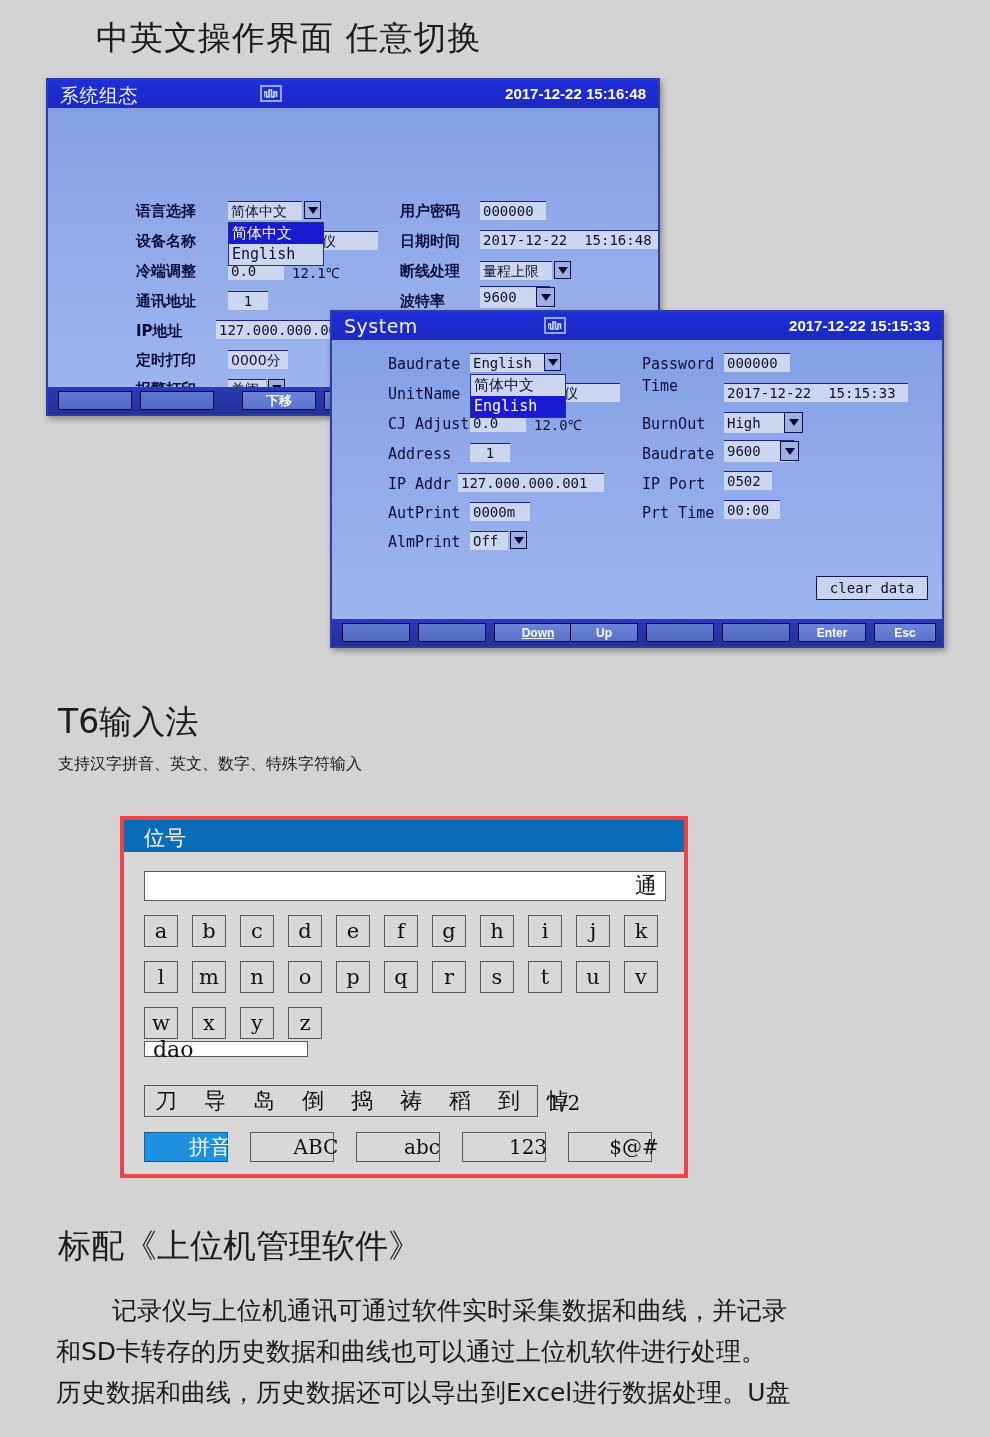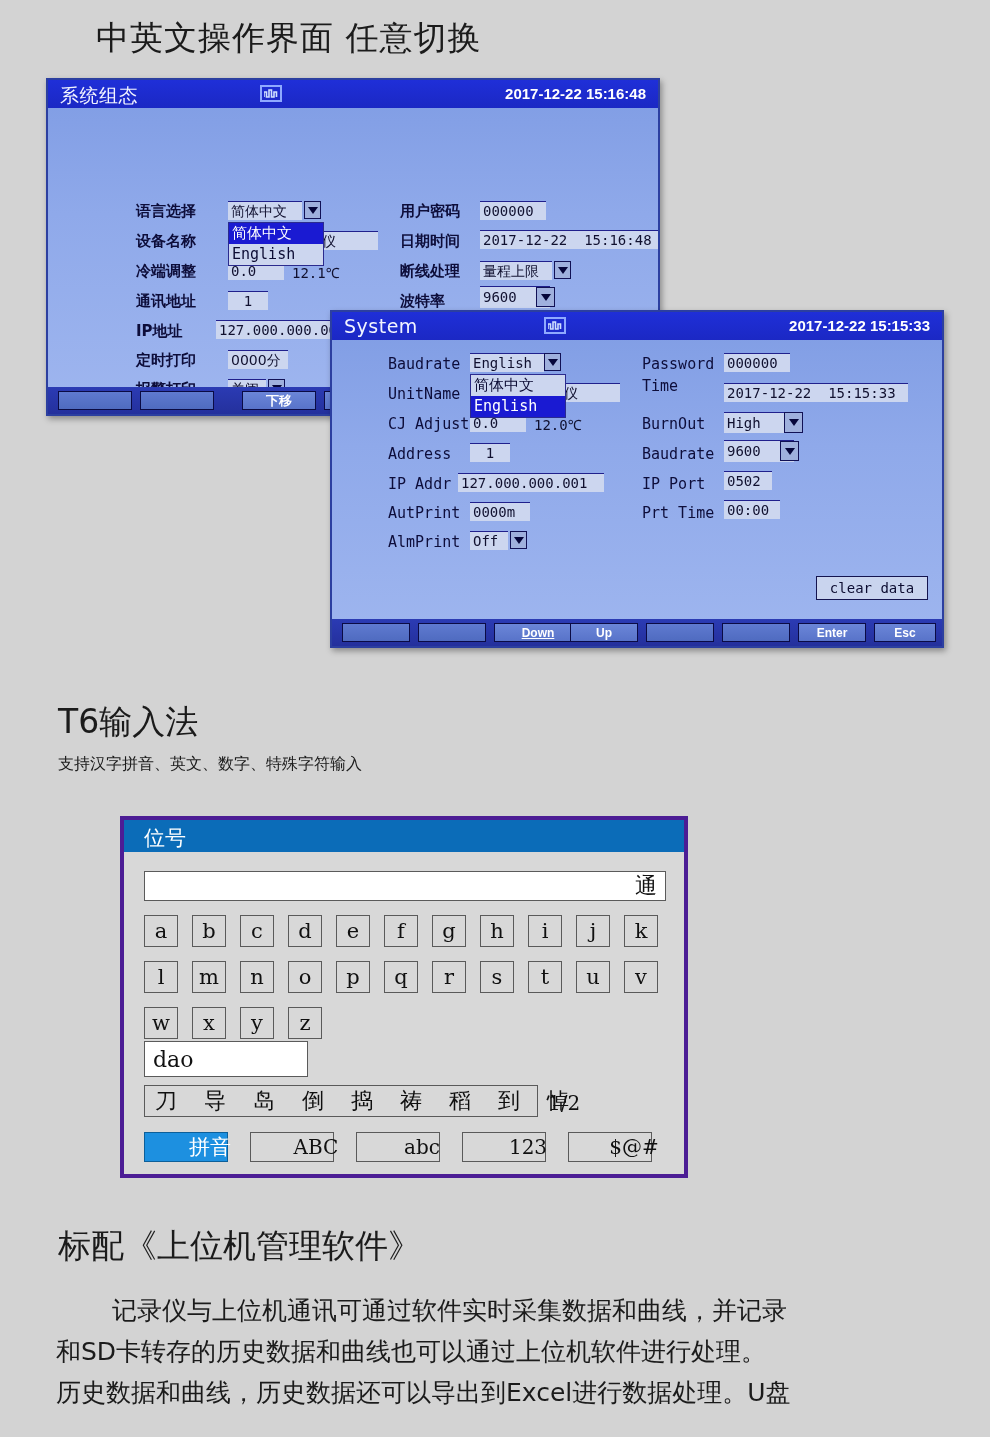--- a/index.html
+++ b/index.html
@@ -126,21 +126,21 @@
     position:absolute;box-sizing:border-box;
     background:#c9d4ee;border:1px solid #14144f;
     font-size:14px;color:#0c0c30;
     display:flex;align-items:center;justify-content:center;
     font-family:"DejaVu Sans Mono","Liberation Mono",monospace;white-space:pre;
   }
 
   
   .kbd{
     position:absolute;box-sizing:border-box;
-    background:#d8d8d8;border:4px solid #4c1d95;
+    background:#d8d8d8;border:4px solid #ef4444;
   }
   .kbd .kttl{
     position:absolute;left:0;top:0;right:0;height:32px;
     background:#0b6cb8;color:#ffffff;
   }
   .kbd .kttl span{
     position:absolute;left:20px;top:4px;font-size:21px;
     font-family:"DejaVu Sans","Liberation Sans",sans-serif;white-space:pre;
   }
   .kinput{
@@ -378,21 +378,21 @@
   <div class="key" style="left:356px;top:141px;width:34px;height:32px;">s</div>
   <div class="key" style="left:404px;top:141px;width:34px;height:32px;">t</div>
   <div class="key" style="left:452px;top:141px;width:34px;height:32px;">u</div>
   <div class="key" style="left:500px;top:141px;width:34px;height:32px;">v</div>
 
   <div class="key" style="left:20px;top:187px;width:34px;height:32px;">w</div>
   <div class="key" style="left:68px;top:187px;width:34px;height:32px;">x</div>
   <div class="key" style="left:116px;top:187px;width:34px;height:32px;">y</div>
   <div class="key" style="left:164px;top:187px;width:34px;height:32px;">z</div>
 
-  <div class="kinput left" style="left:20px;top:221px;width:164px;height:36px;">dao</div>
+  <div class="kinput left" style="left:20px;top:221px;width:164px;height:16px;">dao</div>
 
   <div class="cands" style="left:20px;top:265px;width:394px;height:32px;">刀 导 岛 倒 捣 祷 稻 到 悼</div>
   <div class="pagenum" style="left:424px;top:271px;">1/2</div>
 
   <div class="mkey active" style="left:20px;top:312px;width:84px;height:30px;">拼音</div>
   <div class="mkey" style="left:126px;top:312px;width:84px;height:30px;">ABC</div>
   <div class="mkey" style="left:232px;top:312px;width:84px;height:30px;">abc</div>
   <div class="mkey" style="left:338px;top:312px;width:84px;height:30px;">123</div>
   <div class="mkey" style="left:444px;top:312px;width:84px;height:30px;">$@#</div>
 </div>

